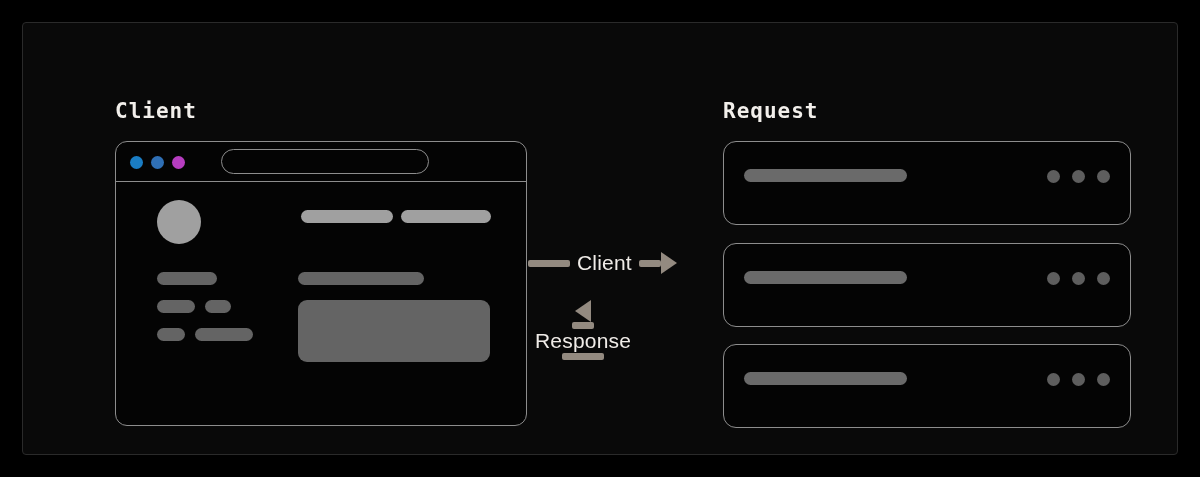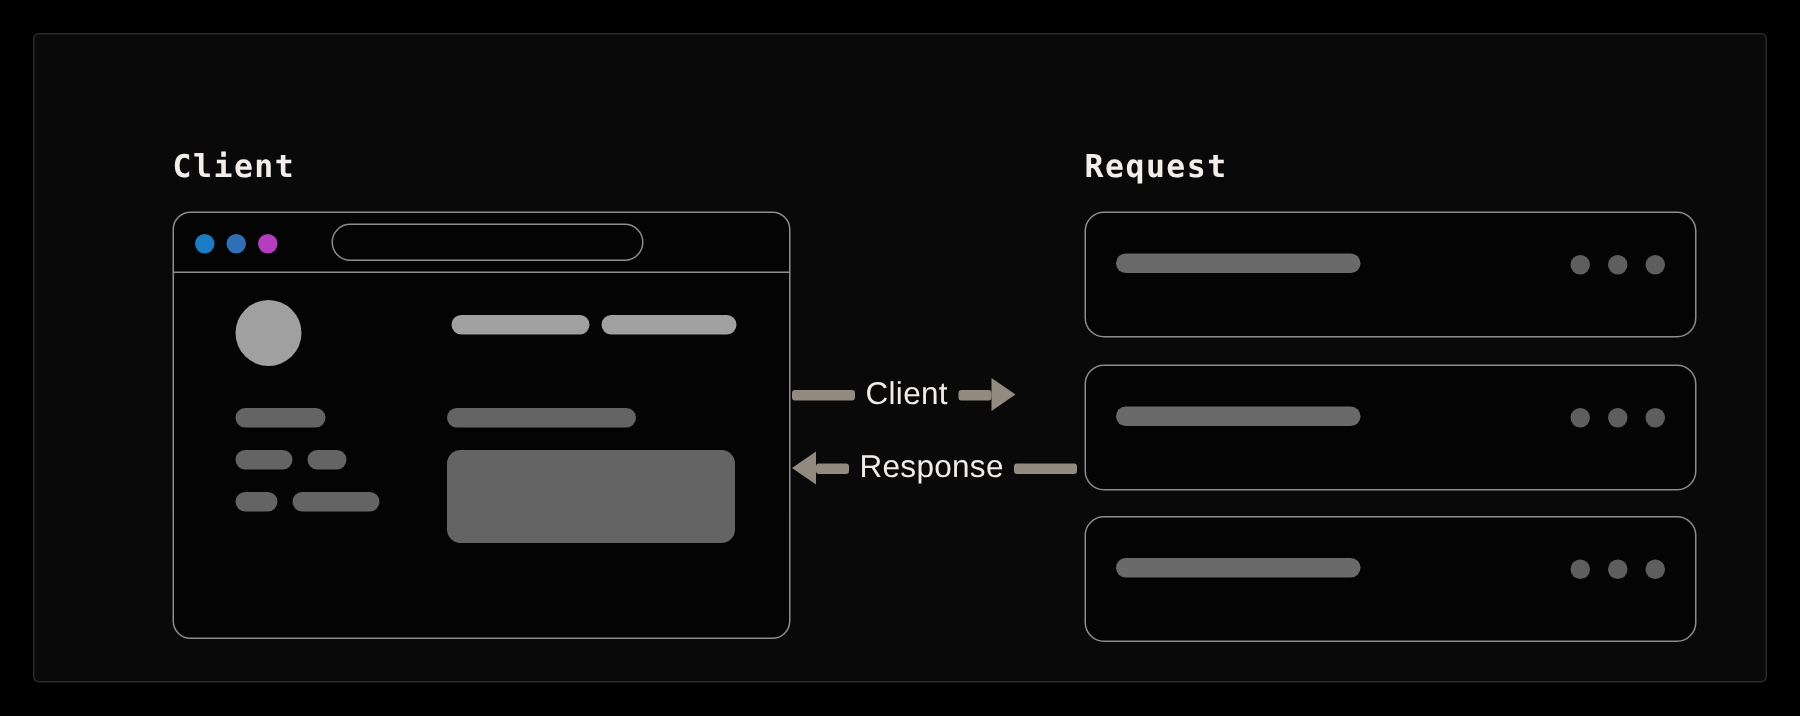--- a/index.html
+++ b/index.html
@@ -165,21 +165,21 @@
   }
 
   
   .arrow-row {
     position: absolute;
     display: flex;
     align-items: center;
     white-space: nowrap;
   }
   #arrow-request  { left: 505px; top: 228px; }
-  #arrow-response { left: 505px; top: 277px; }
+  #arrow-response { left: 505px; top: 277px; flex-direction: column; }
 
   .arrow-line {
     height: 7px;
     background: #938a80;
     border-radius: 2px;
   }
   #req-line-left  { width: 42px; }
   #req-line-right { width: 22px; }
   #res-line-left  { width: 22px; }
   #res-line-right { width: 42px; }

